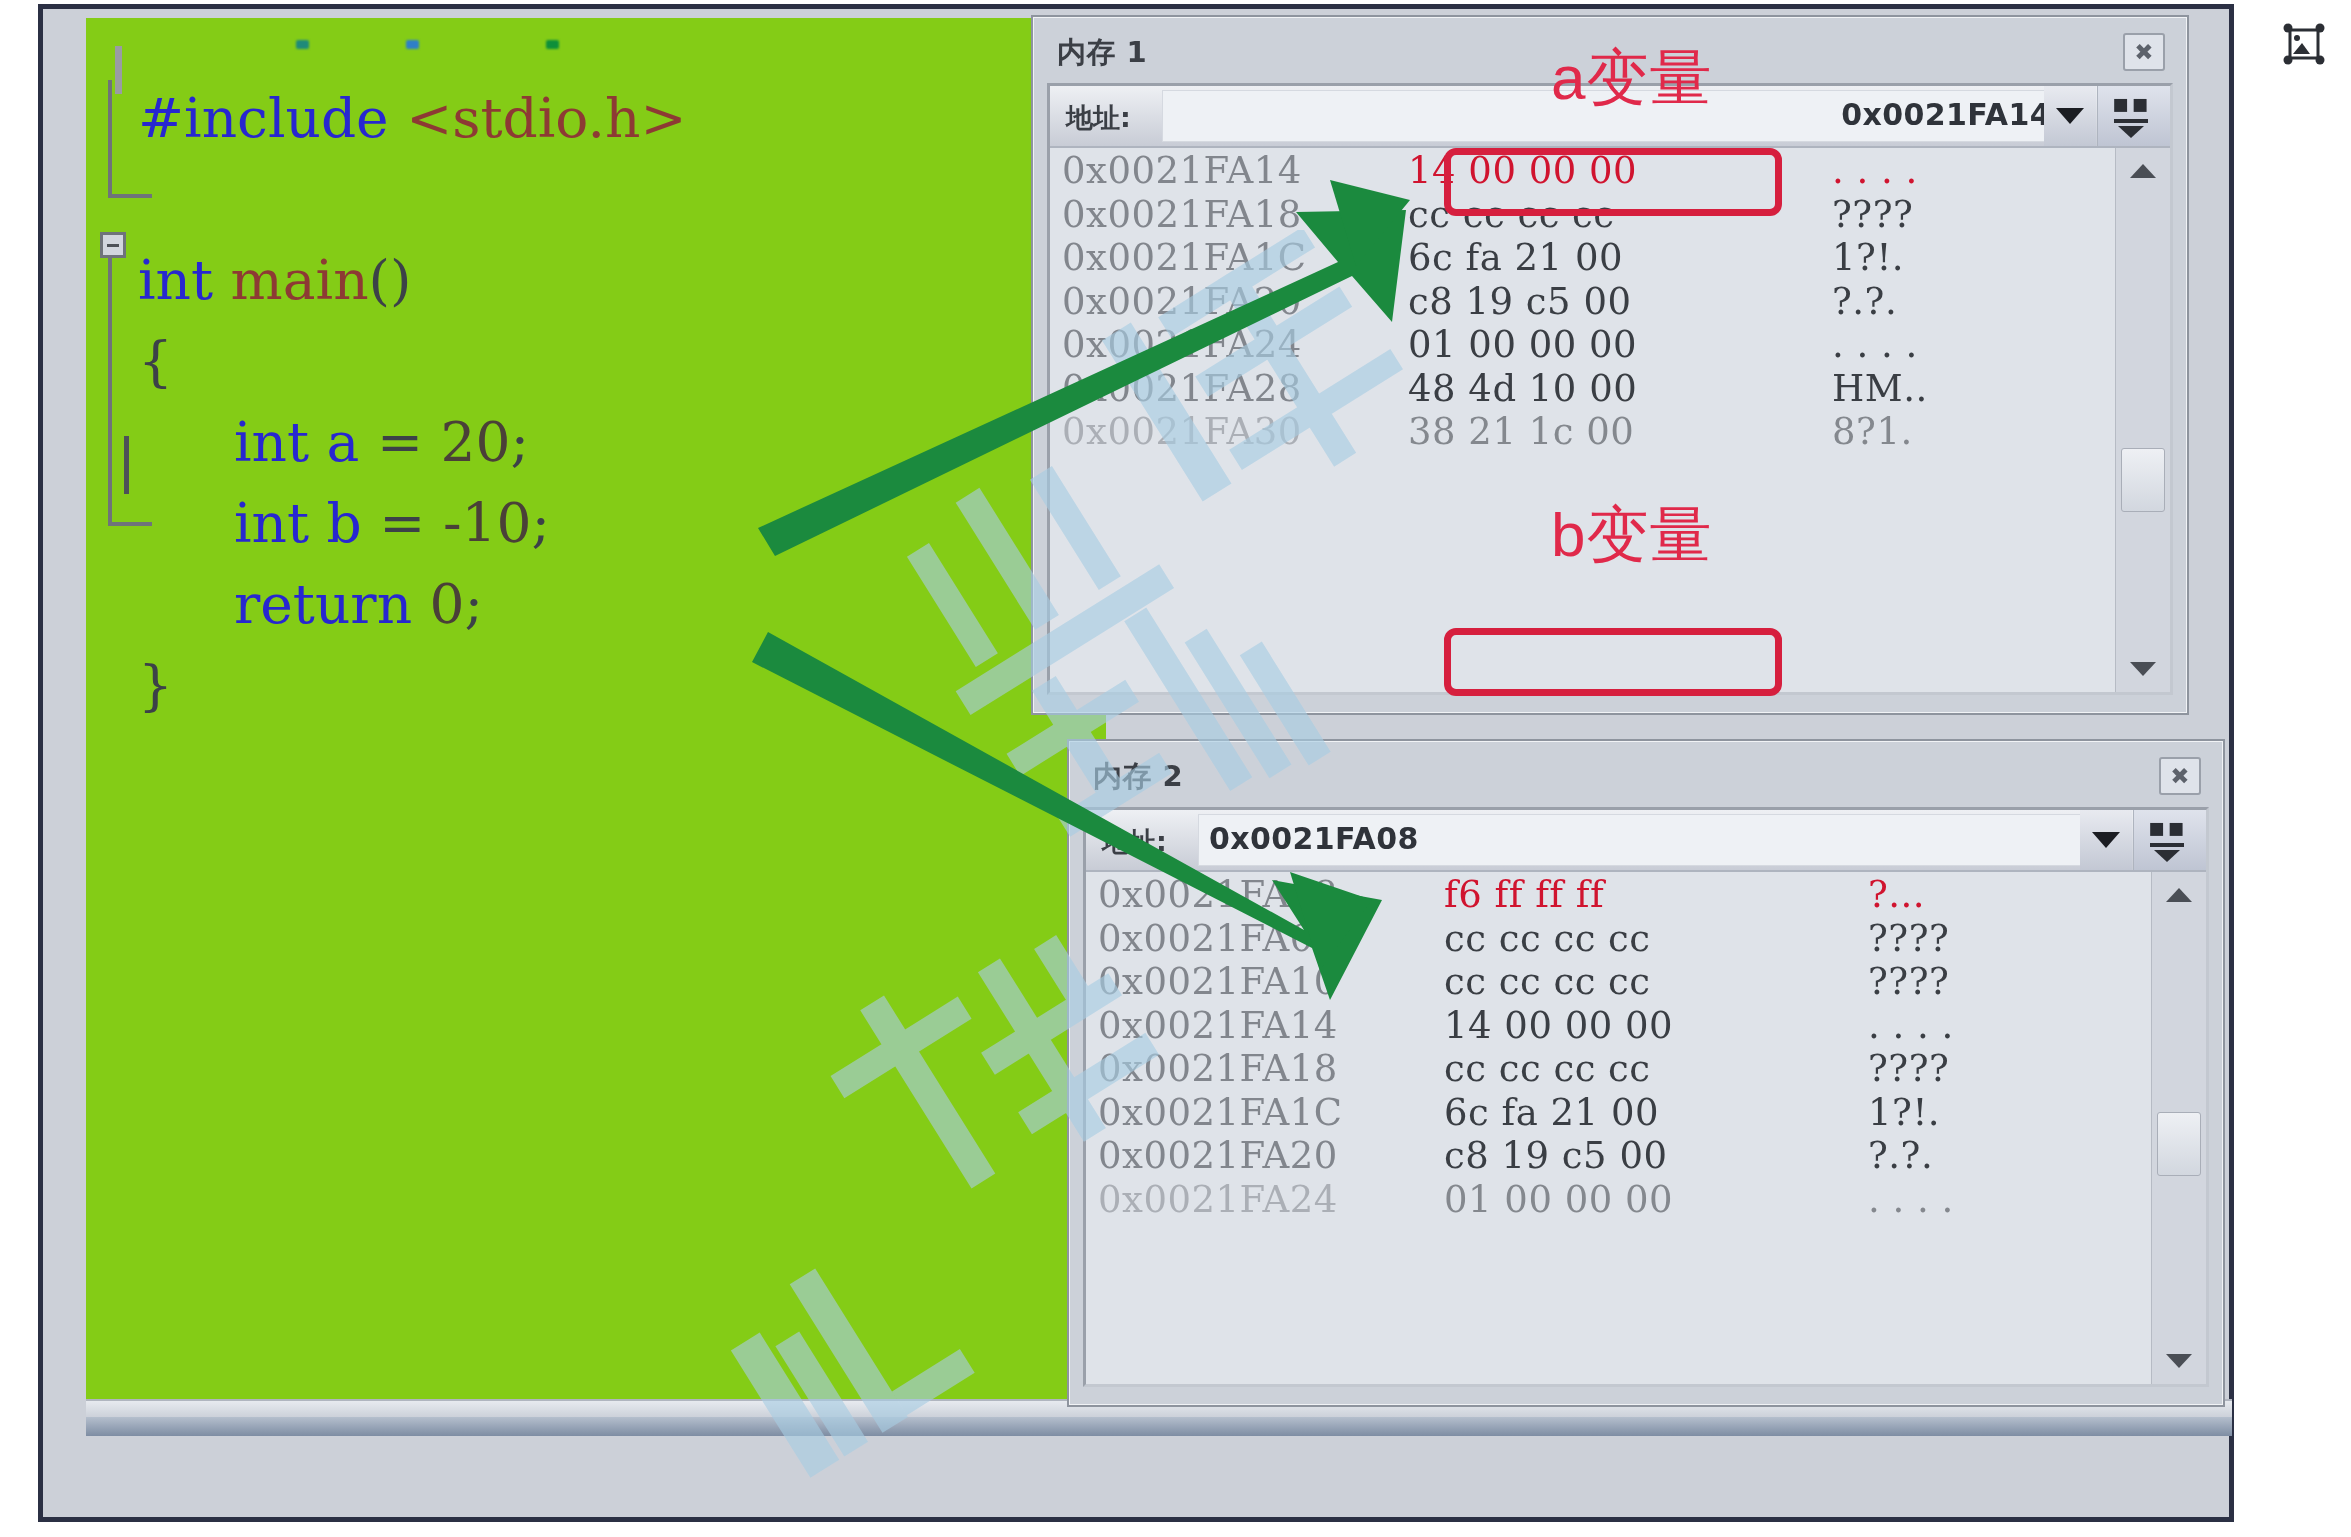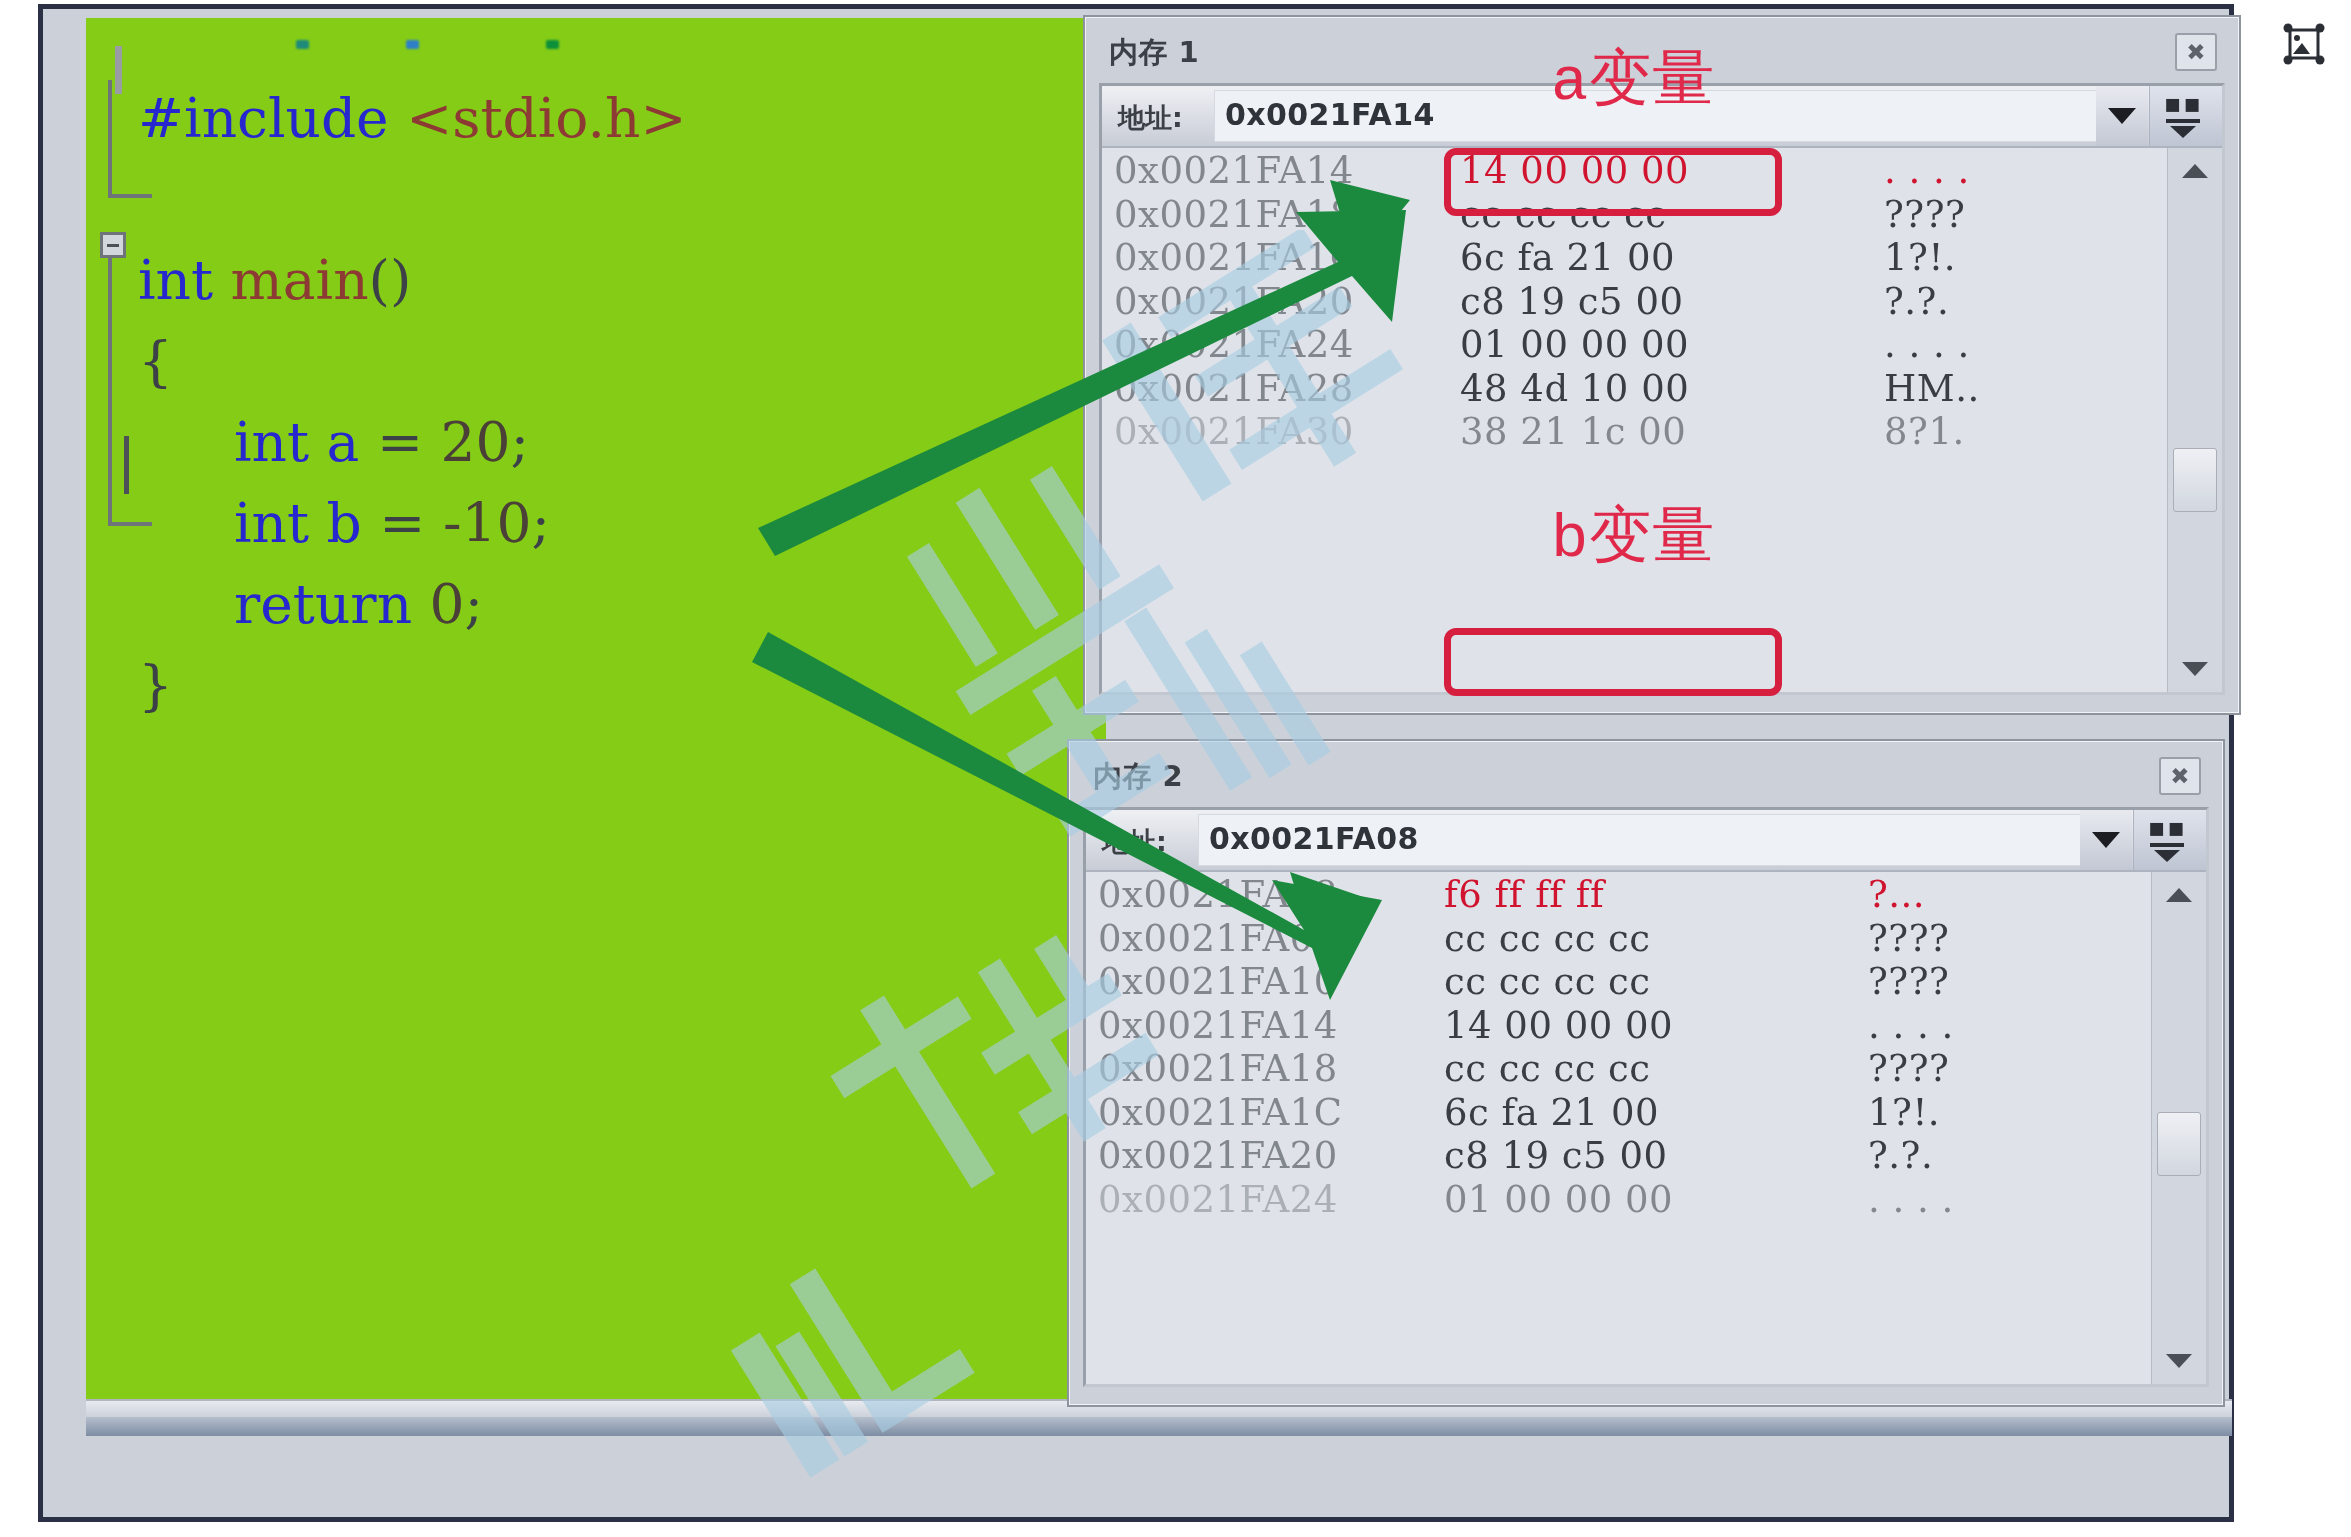--- a/index.html
+++ b/index.html
@@ -294,21 +294,21 @@
     left: 5px; right: 5px;
     height: 62px;
     background: linear-gradient(#eef0f4, #d2d7df);
     border: 1px solid #a9aeb8;
     border-radius: 3px;
   }
 
   
   .annot {
     position: absolute;
-    font-family: Liberation Mono, monospace;
+    font-family: Liberation Sans, sans-serif;
     font-size: 62px;
     color: #e0294a;
     white-space: nowrap;
     letter-spacing: 1px;
     text-align: right;
   }
   
   .redbox {
     position: absolute;
     border: 7px solid #d61f3e;
@@ -357,21 +357,21 @@
       <div class="fold-box" style="left:14px; top:214px;"></div>
       <div class="outline bottom" style="left:22px; top:240px; width:44px; height:268px;"></div>
       <div class="caret-bar" style="left:38px; top:418px; height:58px;"></div>
 
       <div id="code-text"><div style="padding-left: 0px; min-height: 81px;"><span class="kw">#include </span><span class="ang">&lt;stdio.h&gt;</span></div><div style="padding-left: 0px; min-height: 81px;">&nbsp;</div><div style="padding-left: 0px; min-height: 81px;"><span class="kw">int </span><span class="idn">main</span><span class="pun">()</span></div><div style="padding-left: 0px; min-height: 81px;"><span class="pun">{</span></div><div style="padding-left: 96px; min-height: 81px;"><span class="kw">int </span><span class="kw">a</span><span class="pun"> = </span><span class="num">20</span><span class="pun">;</span></div><div style="padding-left: 96px; min-height: 81px;"><span class="kw">int </span><span class="kw">b</span><span class="pun"> = </span><span class="num">-10</span><span class="pun">;</span></div><div style="padding-left: 96px; min-height: 81px;"><span class="kw">return </span><span class="num">0</span><span class="pun">;</span></div><div style="padding-left: 0px; min-height: 81px;"><span class="pun">}</span></div></div>
     </div>
 
     <div id="code-hscroll"></div>
     <div id="code-status"></div>
 
-    <div class="memwin" style="left:1040px; top:6px; width:1158px; height:700px;">
+    <div class="memwin" style="left:988px; top:6px; width:1158px; height:700px;text-align:right;">
       <div class="memwin-title">内存 1</div>
       <div class="memwin-close">✖</div>
 
       <div class="memview" style="left:14px; top:66px; right:14px; bottom:18px;">
         <div class="addrbar">
           <div class="addrbar-label">地址:</div>
           <div class="addrbar-input">0x0021FA14</div>
           <div class="addrbar-dropdown">
             <span class="tri-down"></span>
           </div>

